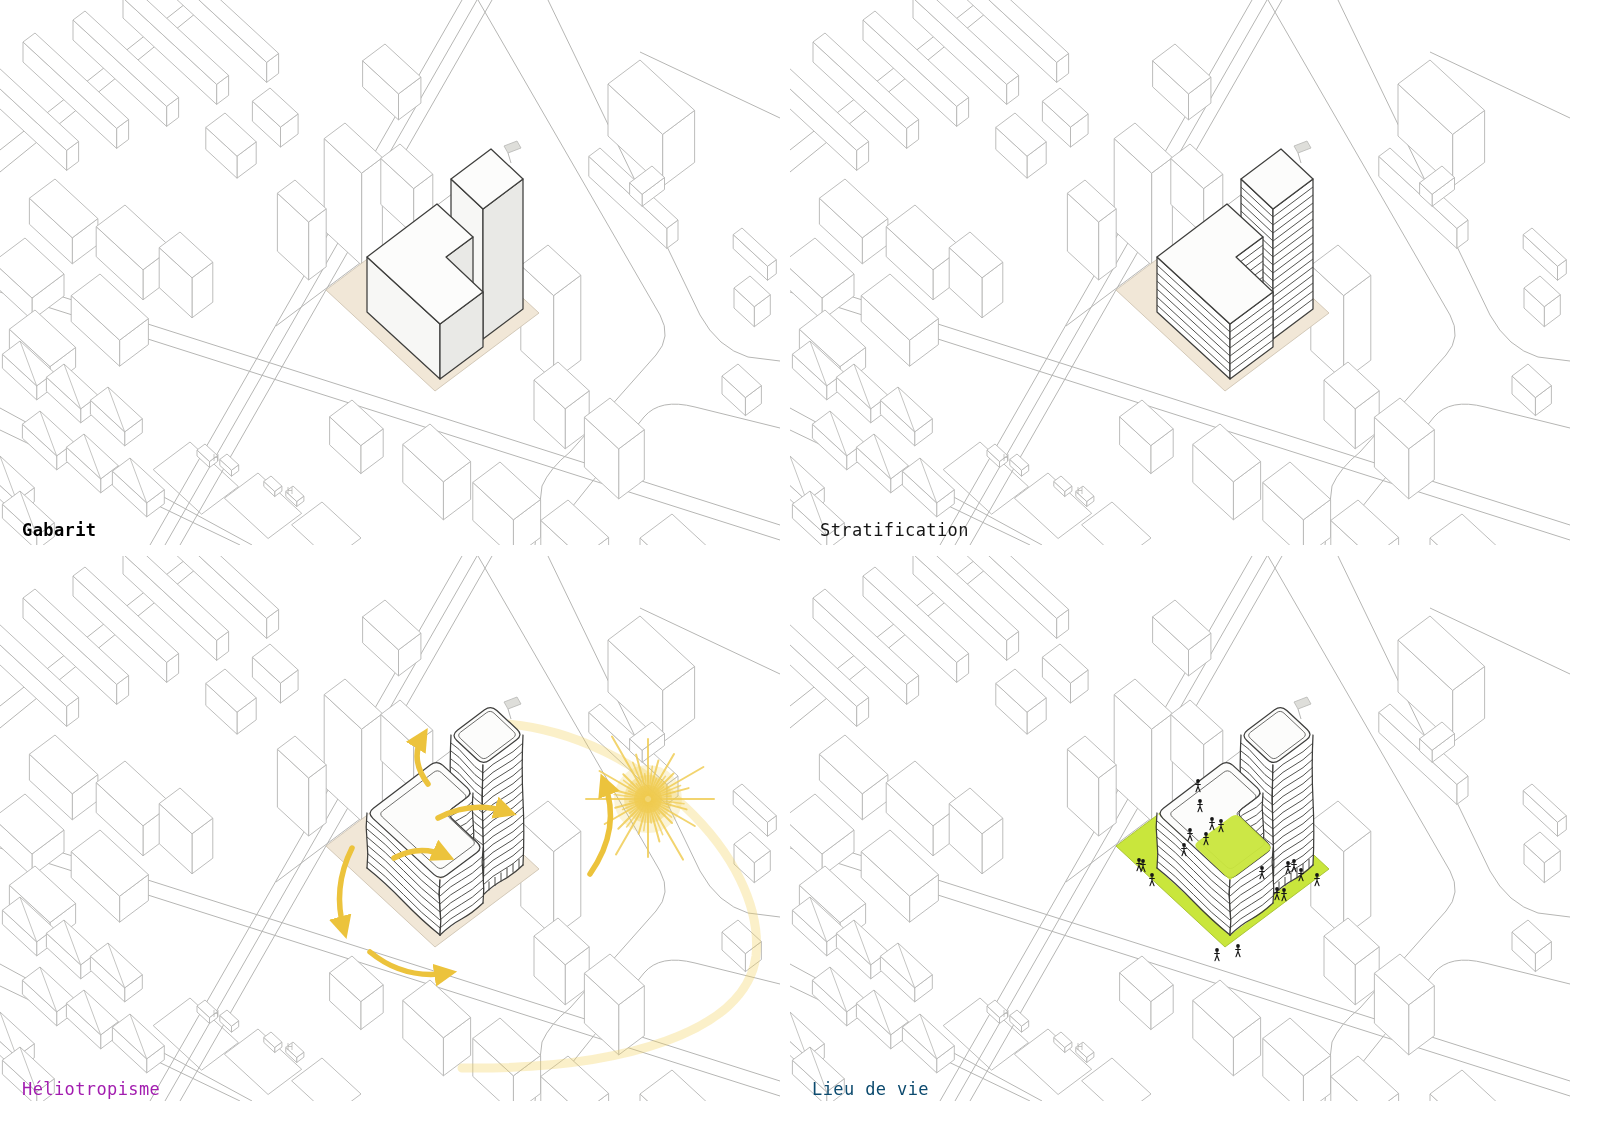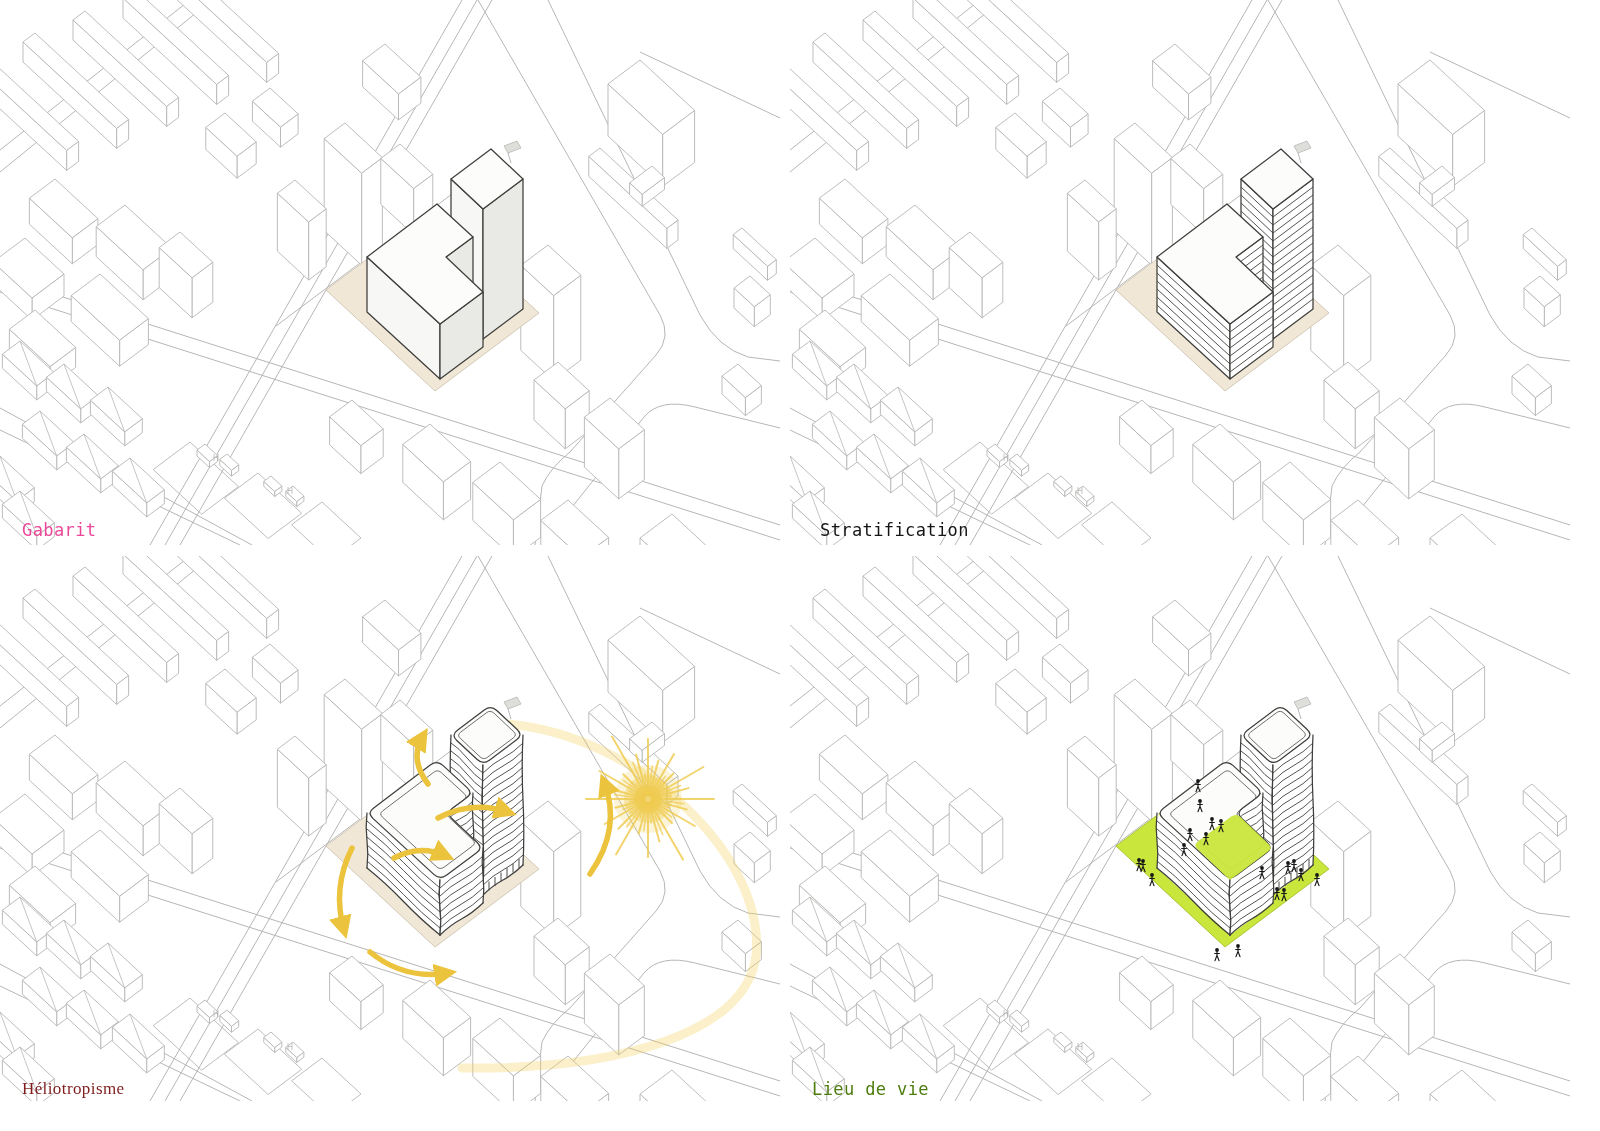--- a/index.html
+++ b/index.html
@@ -186,21 +186,21 @@
             <path d="M491.0,149.0L523.0,179.0L483.0,209.0L451.0,179.0Z" fill="#fcfcfb" stroke="#3e3e3c" stroke-width="1.25" stroke-linejoin="round" stroke-linecap="round"></path>
           </g>
           <g>
             <path d="M446.0,257.0L473.0,237.0L473.0,292.0L446.0,312.0Z" fill="#e9e9e6" stroke="#3e3e3c" stroke-width="1.25" stroke-linejoin="round" stroke-linecap="round"></path>
             <path d="M367.0,257.0L440.0,324.0L440.0,379.0L367.0,312.0Z" fill="#f7f7f5" stroke="#3e3e3c" stroke-width="1.25" stroke-linejoin="round" stroke-linecap="round"></path>
             <path d="M440.0,324.0L483.0,292.0L483.0,347.0L440.0,379.0Z" fill="#e9e9e6" stroke="#3e3e3c" stroke-width="1.25" stroke-linejoin="round" stroke-linecap="round"></path>
             <path d="M437.0,204.0L473.0,237.0L446.0,257.0L483.0,292.0L440.0,324.0L367.0,257.0Z" fill="#fcfcfb" stroke="#3e3e3c" stroke-width="1.25" stroke-linejoin="round" stroke-linecap="round"></path>
           </g>
         </g>
       </svg>
-    <figcaption class="label" style="color: #ec4899;">Gabarit</figcaption>
+    <figcaption class="label" style="color: #000000; font-weight: bold;">Gabarit</figcaption>
   </figure>
 
   <figure class="panel row1" id="panel-1" style="left:790px;top:0;width:810px;height:556px">
     <svg id="svg-1" width="780" height="545" viewBox="0 0 780 545">
         <g>
           <path d="M462,0 L150,545" stroke="#b6b6b4" stroke-width="1" fill="none" stroke-linejoin="round"></path>
           <path d="M477,0 L165,545" stroke="#b6b6b4" stroke-width="1" fill="none" stroke-linejoin="round"></path>
           <path d="M492,0 L180,545" stroke="#b6b6b4" stroke-width="1" fill="none" stroke-linejoin="round"></path>
           <path d="M0,292 L780,540" stroke="#b6b6b4" stroke-width="1" fill="none" stroke-linejoin="round"></path>
           <path d="M0,277 L780,525" stroke="#b6b6b4" stroke-width="1" fill="none" stroke-linejoin="round"></path>
@@ -732,21 +732,21 @@
           <g>
             <path d="M428,228 Q409,203 423,180" stroke="#ecc33c" stroke-width="5.5" fill="none" stroke-linecap="round" marker-end="url(#ah)"></path>
             <path d="M438,262 Q472,244 508,256" stroke="#ecc33c" stroke-width="5.5" fill="none" stroke-linecap="round" marker-end="url(#ah)"></path>
             <path d="M590,318 Q622,272 604,226" stroke="#ecc33c" stroke-width="5.5" fill="none" stroke-linecap="round" marker-end="url(#ah)"></path>
             <path d="M352,292 Q332,332 344,374" stroke="#ecc33c" stroke-width="5.5" fill="none" stroke-linecap="round" marker-end="url(#ah)"></path>
             <path d="M370,396 Q404,424 448,417" stroke="#ecc33c" stroke-width="5.5" fill="none" stroke-linecap="round" marker-end="url(#ah)"></path>
             <path d="M394,302 Q420,288 446,300" stroke="#ecc33c" stroke-width="5.5" fill="none" stroke-linecap="round" marker-end="url(#ah)"></path>
           </g>
         </g>
       </svg>
-    <figcaption class="label" style="color: #7f1d1d; font-family: Liberation Serif, serif;">Héliotropisme</figcaption>
+    <figcaption class="label" style="color: #a21caf;">Héliotropisme</figcaption>
   </figure>
 
   <figure class="panel row2" id="panel-3" style="left:790px;top:556px;width:810px;height:575px">
     <svg id="svg-3" width="780" height="545" viewBox="0 0 780 545">
         <g>
           <path d="M462,0 L150,545" stroke="#b6b6b4" stroke-width="1" fill="none" stroke-linejoin="round"></path>
           <path d="M477,0 L165,545" stroke="#b6b6b4" stroke-width="1" fill="none" stroke-linejoin="round"></path>
           <path d="M492,0 L180,545" stroke="#b6b6b4" stroke-width="1" fill="none" stroke-linejoin="round"></path>
           <path d="M0,292 L780,540" stroke="#b6b6b4" stroke-width="1" fill="none" stroke-linejoin="round"></path>
           <path d="M0,277 L780,525" stroke="#b6b6b4" stroke-width="1" fill="none" stroke-linejoin="round"></path>
@@ -1024,16 +1024,16 @@
             <path d="M487,335.2 L487,338.4 M484.7,336.5 L489.3,336.5 M487,338.4 L485,343.6 M487,338.4 L489,343.6" stroke="#161616" stroke-width="1.2" stroke-linecap="round" fill="none"></path>
             <circle cx="494" cy="334" r="1.9" fill="#161616" stroke="none"></circle>
             <path d="M494,336.2 L494,339.4 M491.7,337.5 L496.3,337.5 M494,339.4 L492,344.6 M494,339.4 L496,344.6" stroke="#161616" stroke-width="1.2" stroke-linecap="round" fill="none"></path>
             <circle cx="448" cy="390" r="1.9" fill="#161616" stroke="none"></circle>
             <path d="M448,392.2 L448,395.4 M445.7,393.5 L450.3,393.5 M448,395.4 L446,400.6 M448,395.4 L450,400.6" stroke="#161616" stroke-width="1.2" stroke-linecap="round" fill="none"></path>
             <circle cx="427" cy="394" r="1.9" fill="#161616" stroke="none"></circle>
             <path d="M427,396.2 L427,399.4 M424.7,397.5 L429.3,397.5 M427,399.4 L425,404.6 M427,399.4 L429,404.6" stroke="#161616" stroke-width="1.2" stroke-linecap="round" fill="none"></path>
           </g>
         </g>
       </svg>
-    <figcaption class="label" style="color: #4d7c0f;">Lieu de vie</figcaption>
+    <figcaption class="label" style="color: #0c4a6e;">Lieu de vie</figcaption>
   </figure>
 
 </div>
 
 </body></html>

